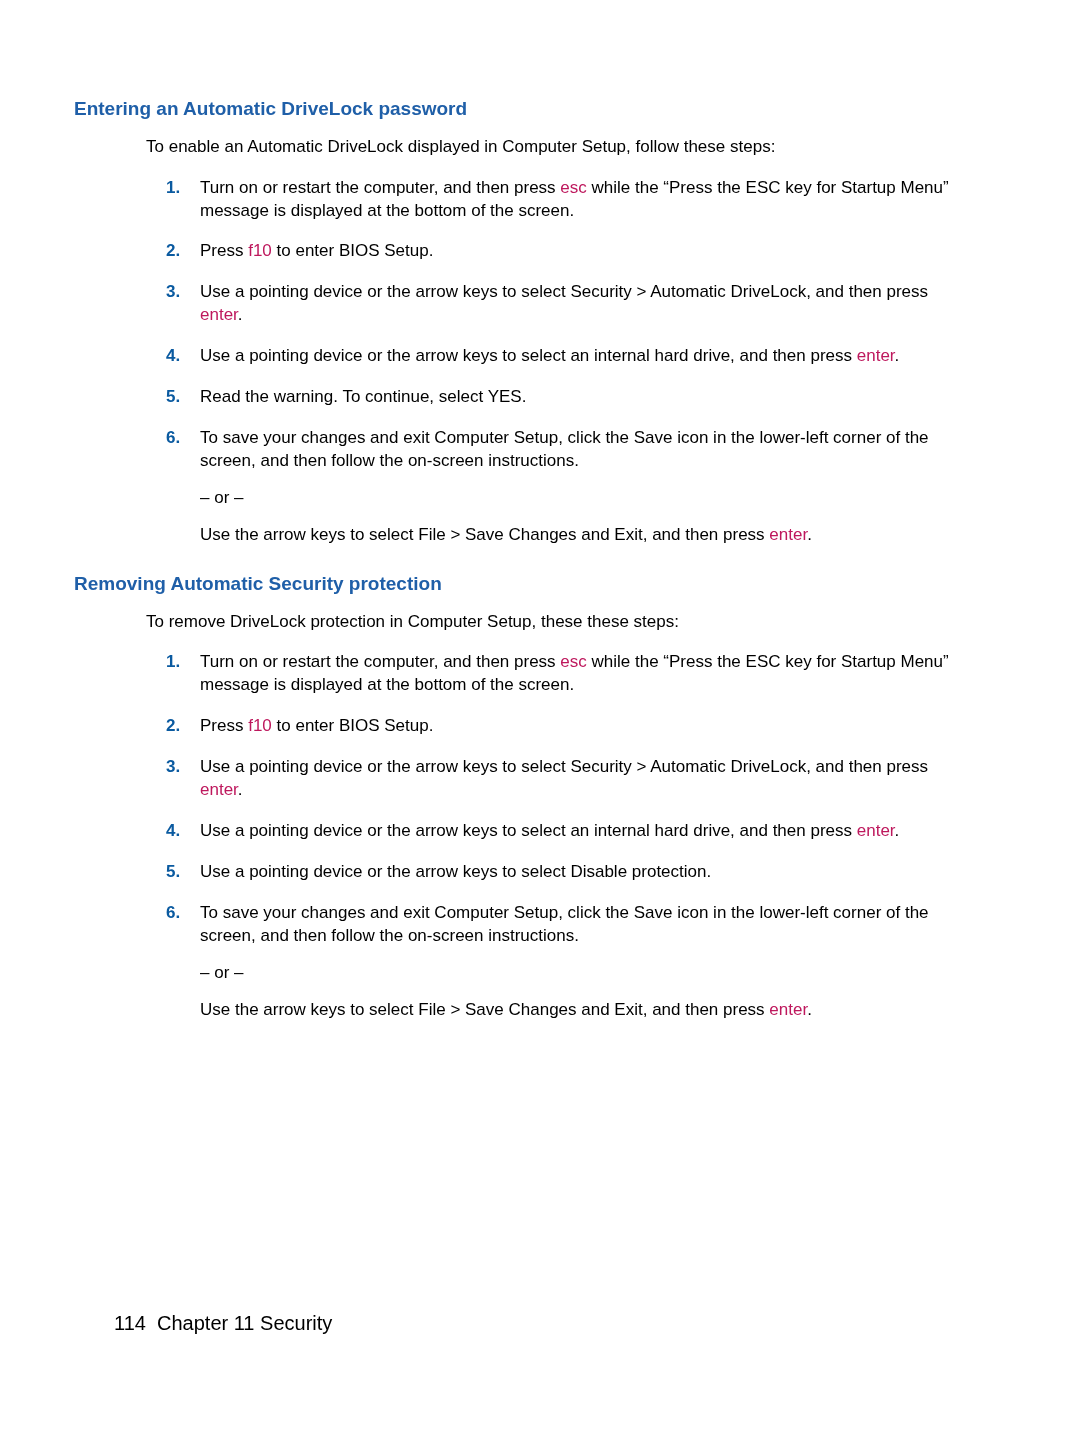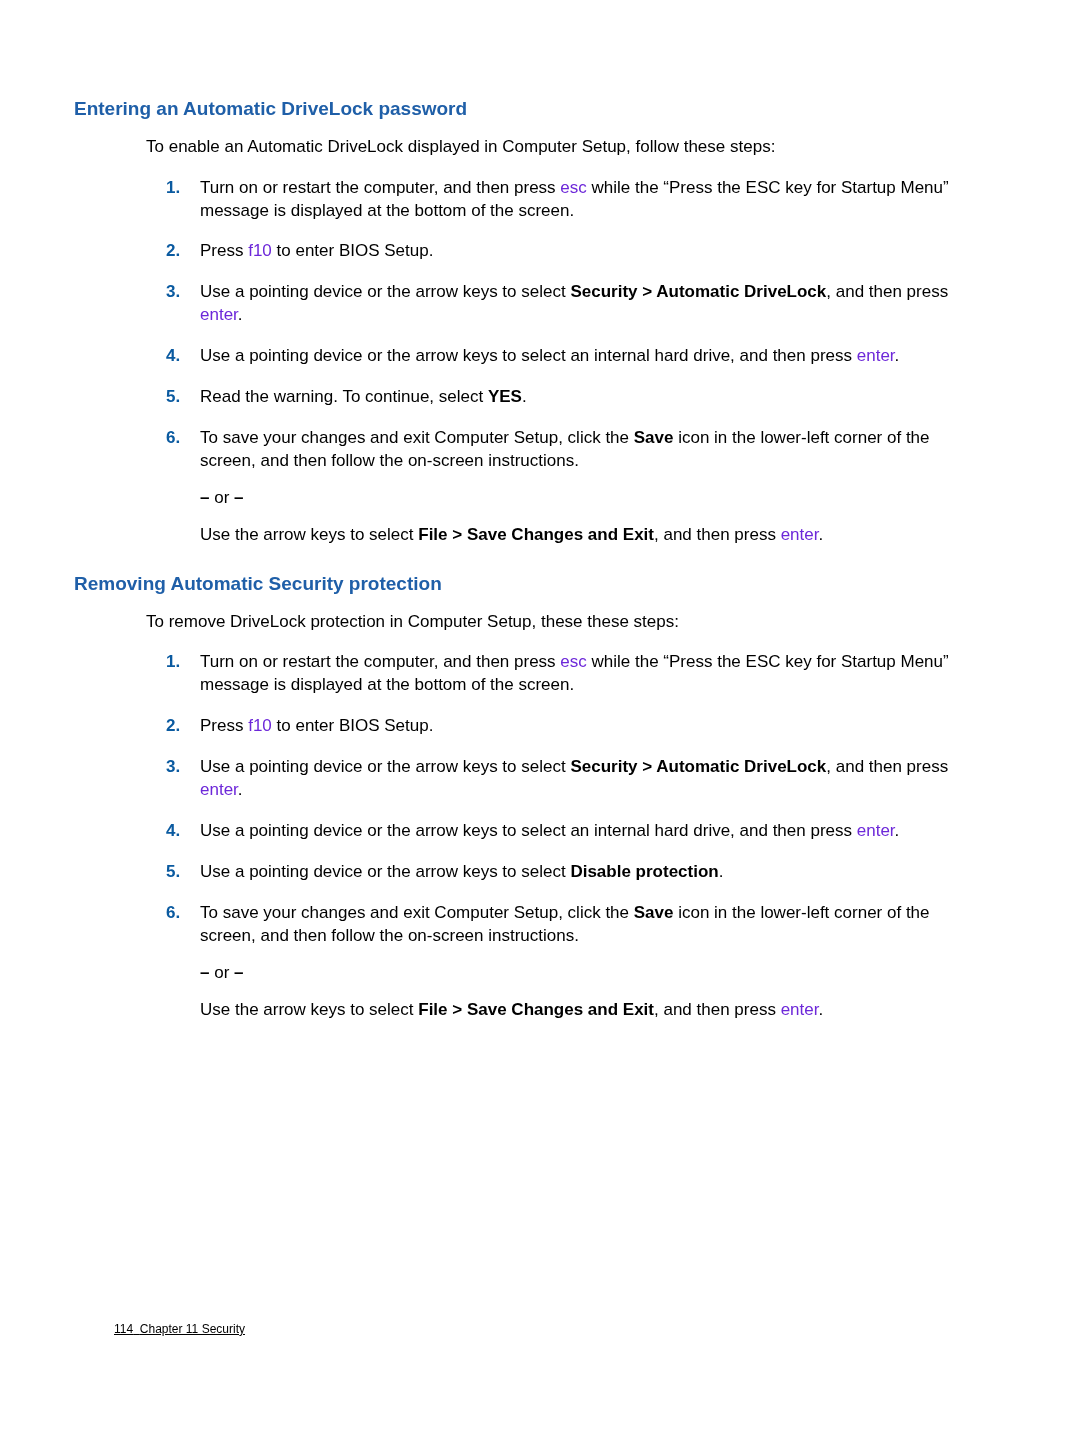--- a/index.html
+++ b/index.html
@@ -46,34 +46,33 @@
       margin-left: 12px;
     }
     .body p {
       margin: 0 0 14px 0;
     }
     .body p:last-child {
       margin-bottom: 0;
       margin-top: 11px;
     }
     .key {
-      color: #6d28d9;
+      color: #be185d;
     }
     .bold {
-      font-weight: bold;
+      font-weight: normal;
     }
     .section2 {
       margin-top: 24px;
     }
     .footer {
       position: absolute;
       left: 114px;
       bottom: 100px;
-      font-size: 12px;
-      text-decoration: underline;
+      font-size: 20px;
     }
   </style>
 </head>
 <body>
 
 <div class="page">
 
   <div>
     <h3 class="heading">Entering an Automatic DriveLock password</h3>
     <p class="intro">To enable an Automatic DriveLock displayed in Computer Setup, follow these steps:</p>

